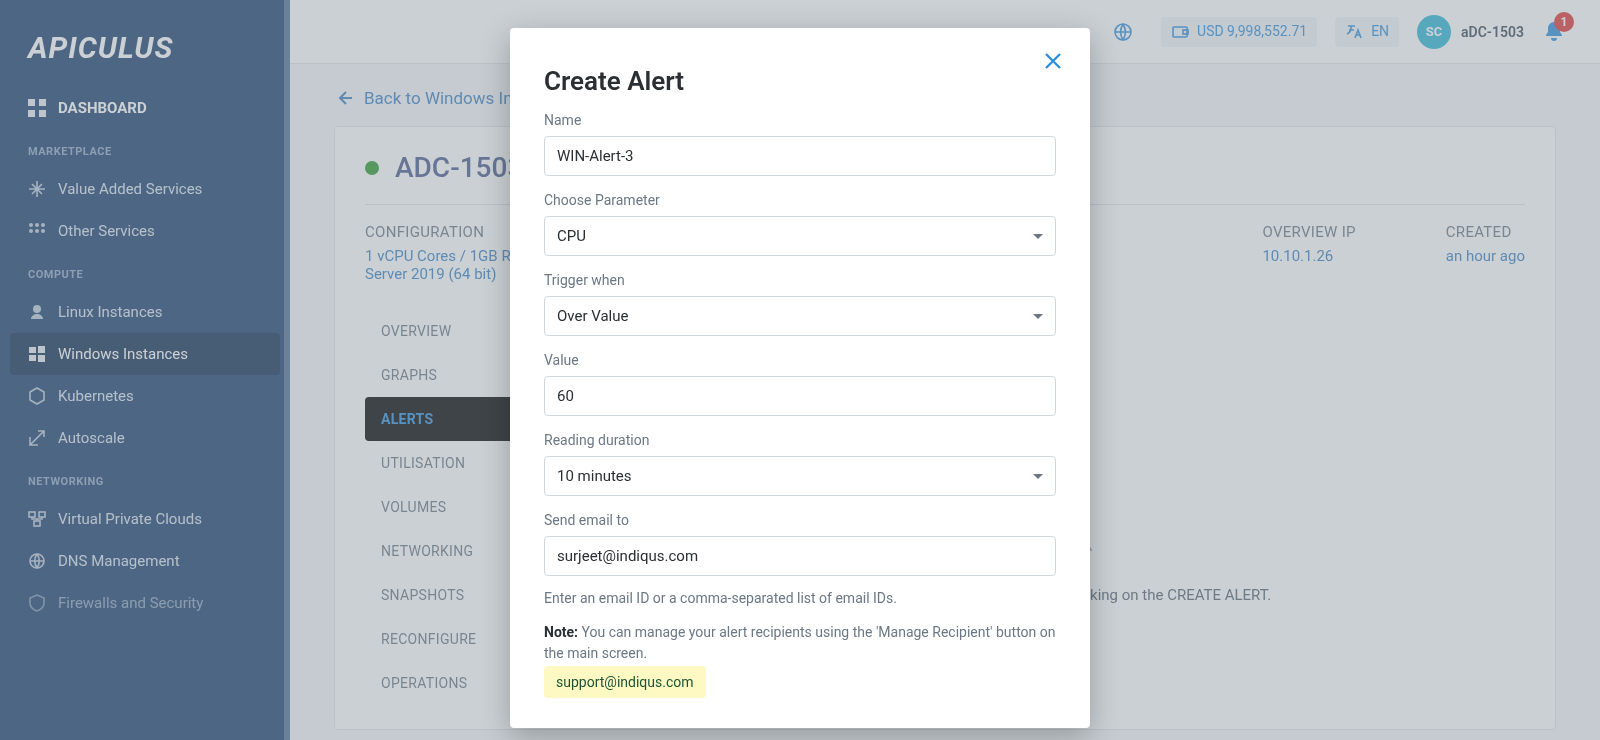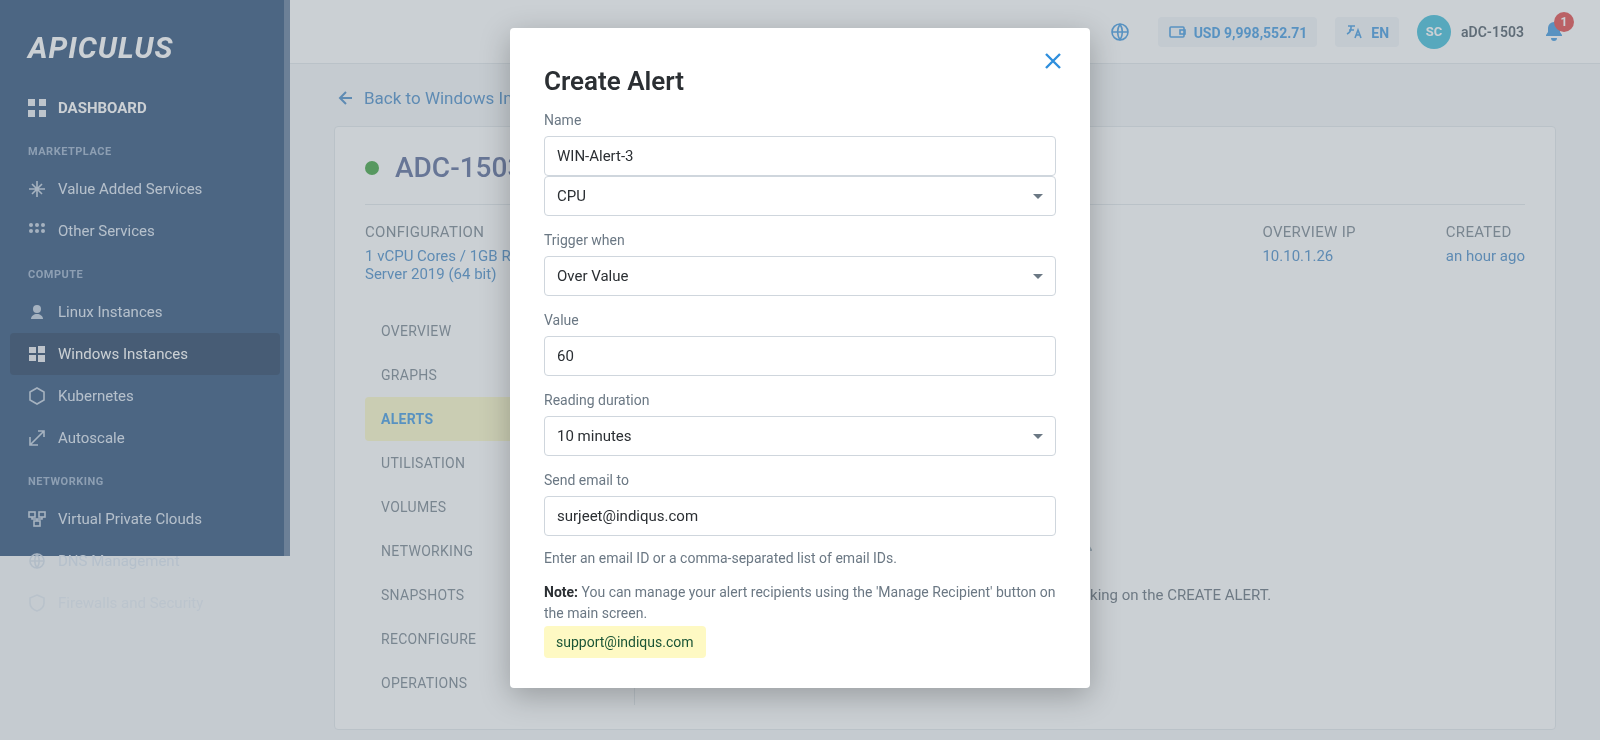--- a/index.html
+++ b/index.html
@@ -1,30 +1,30 @@
 <!DOCTYPE html>
 <html><head>
 <meta charset="utf-8">
 <style>
   * { box-sizing: border-box; margin: 0; padding: 0; font-family: "Segoe UI", Roboto, Arial, sans-serif; }
   html, body { width: 1600px; height: 740px; overflow: hidden; background: #f4f6f8; }
   
-  .sidebar { position: absolute; left: 0; top: 0; width: 290px; height: 556px; background: #193e6c; color: #cdd9e6; }
+  .sidebar { position: absolute; left: 0; top: 0; width: 290px; height: 740px; background: #193e6c; color: #cdd9e6; }
   .logo { padding: 30px 28px 22px; }
   .logo-text { font-size: 30px; font-weight: 700; color: #fff; letter-spacing: 1px; font-style: italic; }
   .side-section { padding: 0 10px; }
   .side-heading { font-size: 11px; font-weight: 700; letter-spacing: 0.5px; color: #8ea6c3; padding: 16px 18px 10px; }
   .side-item { display: flex; align-items: center; gap: 12px; padding: 12px 18px; font-size: 15px; color: #d7e2ef; border-radius: 4px; cursor: pointer; }
   .side-item.selected { background: #0f2d52; color: #fff; }
   .side-item .icon { width: 18px; height: 18px; display: inline-flex; align-items: center; justify-content: center; opacity: 0.9; }
   .side-item.dashboard { font-weight: 700; color: #fff; }
   .side-scrolltrack { position: absolute; right: 0; top: 0; bottom: 0; width: 6px; background: rgba(255,255,255,0.25); }
   
   .topbar { position: absolute; left: 290px; right: 0; top: 0; height: 64px; background: #fff; border-bottom: 1px solid #e1e6ea; display: flex; align-items: center; justify-content: flex-end; padding: 0 34px; gap: 18px; }
-  .top-chip { display: flex; align-items: flex-end; gap: 8px; background: #f0f4f8; border-radius: 4px; padding: 6px 10px; font-size: 14px; color: #2f8fdd; font-weight: 700; }
+  .top-chip { display: flex; align-items: flex-start; gap: 8px; background: #f0f4f8; border-radius: 4px; padding: 6px 10px; font-size: 14px; color: #2f8fdd; font-weight: 400; }
   .top-chip.plain { background: transparent; }
   .avatar { width: 34px; height: 34px; border-radius: 50%; background: #2cb7d6; color: #fff; display: flex; align-items: center; justify-content: center; font-weight: 700; font-size: 13px; }
   .user-name { font-size: 14px; font-weight: 600; color: #3b4a57; }
   .bell-wrap { position: relative; }
   .bell-icon { width: 24px; height: 24px; }
   .badge { position: absolute; top: -8px; right: -8px; background: #e03636; color: #fff; border-radius: 50%; width: 20px; height: 20px; font-size: 12px; font-weight: 700; display: flex; align-items: center; justify-content: center; }
   
   .page { position: absolute; left: 290px; right: 0; top: 64px; bottom: 0; padding: 24px 44px; overflow: hidden; }
   .backlink { display: flex; align-items: center; gap: 10px; color: #3a82c4; font-size: 17px; cursor: pointer; margin-bottom: 18px; }
   .card { background: #fff; border: 1px solid #e1e6ea; border-radius: 4px; padding: 24px 30px; }
@@ -34,21 +34,21 @@
   .instance-title { font-size: 28px; font-weight: 500; color: #4a5b8f; }
   .hdr-btn { display: inline-flex; align-items: center; gap: 8px; padding: 10px 18px; font-size: 15px; font-weight: 700; border-radius: 4px; }
   .console-btn { background: #eaf2fa; color: #2f8fdd; }
   .power-btn  { background: #e9f7ee; color: #2ea956; }
   .info-row { display: flex; gap: 90px; font-size: 15px; margin-bottom: 26px; }
   .info-label { color: #6b7884; font-weight: 400; letter-spacing: 0.3px; }
   .info-value { color: #3a82c4; margin-top: 6px; }
   .tab-layout { display: flex; }
   .tabs { width: 270px; border-right: 1px solid #e1e6ea; }
   .tab { padding: 14px 16px; font-size: 14px; color: #6b7884; cursor: pointer; letter-spacing: 0.3px; }
-  .tab.active { background: #fef9c3; color: #2f8fdd; font-weight: 700; border-radius: 4px; }
+  .tab.active { background: #000000; color: #2f8fdd; font-weight: 700; border-radius: 4px; }
   .tab-body { flex: 1; padding: 8px 26px; color: #57636f; font-size: 15px; line-height: 1.6; }
   .snooze-icon { display: inline-flex; align-items: center; justify-content: center; width: 36px; height: 36px; color: #9fb0bc; }
   
   .overlay { position: absolute; inset: 0; background: rgba(140,150,160,0.45); }
   .modal { position: absolute; left: 50%; top: 28px; transform: translateX(-50%); width: 580px; background: #fff; border-radius: 4px; box-shadow: 0 8px 30px rgba(0,0,0,0.25); padding: 38px 34px 30px; }
   .modal h2 { font-size: 26px; font-weight: 600; color: #2b2f33; }
   .close-x { position: absolute; top: 22px; right: 26px; cursor: pointer; }
   .field-label { font-size: 14px; color: #6b7884; margin-top: 16px; margin-bottom: 8px; }
   .text-input, .select-input { width: 100%; border: 1px solid #cfd6dd; border-radius: 4px; padding: 10px 12px; font-size: 15px; color: #2b2f33; background: #fff; }
   .select-input { display: flex; align-items: center; justify-content: space-between; cursor: pointer; }
@@ -271,20 +271,21 @@
   <h2>Create Alert</h2>
   <span class="close-x">
     <svg width="22" height="22" viewBox="0 0 22 22" stroke="#2f8fdd" stroke-width="2.4" fill="none">
         <path d="M4 4l14 14M18 4L4 18"></path>
       </svg>
   </span>
 
   <div class="field-label">Name</div>
   <input class="text-input" value="WIN-Alert-3" style="">
 
+  <div class="field-label">Choose Parameter</div>
   <div class="select-input">
     <span>CPU</span>
     <span class="caret"></span>
   </div>
 
   <div class="field-label">Trigger when</div>
   <div class="select-input">
     <span>Over Value</span>
     <span class="caret"></span>
   </div>

